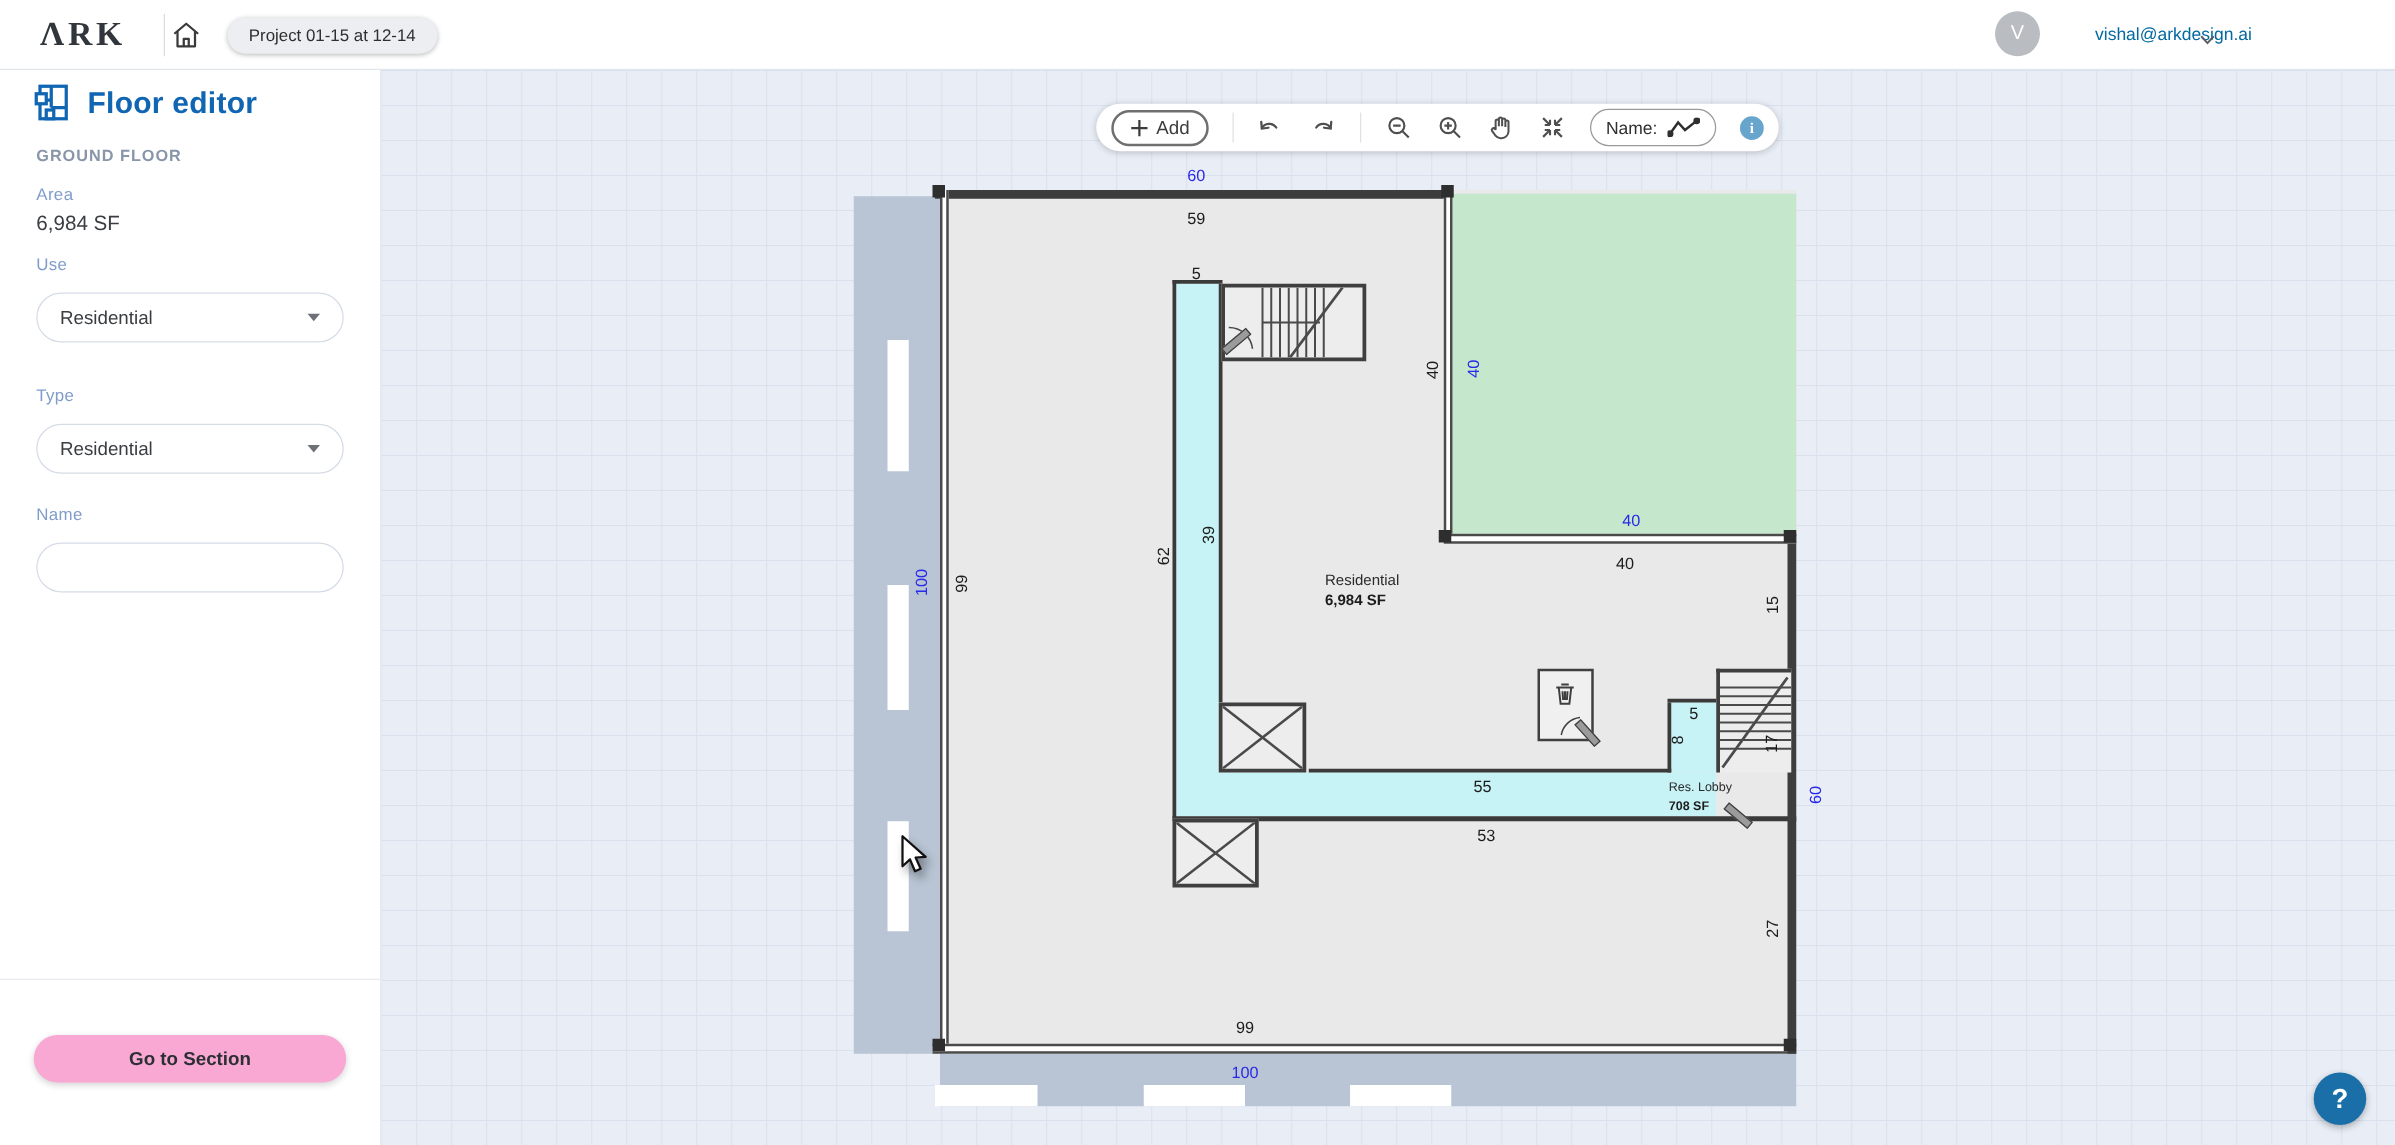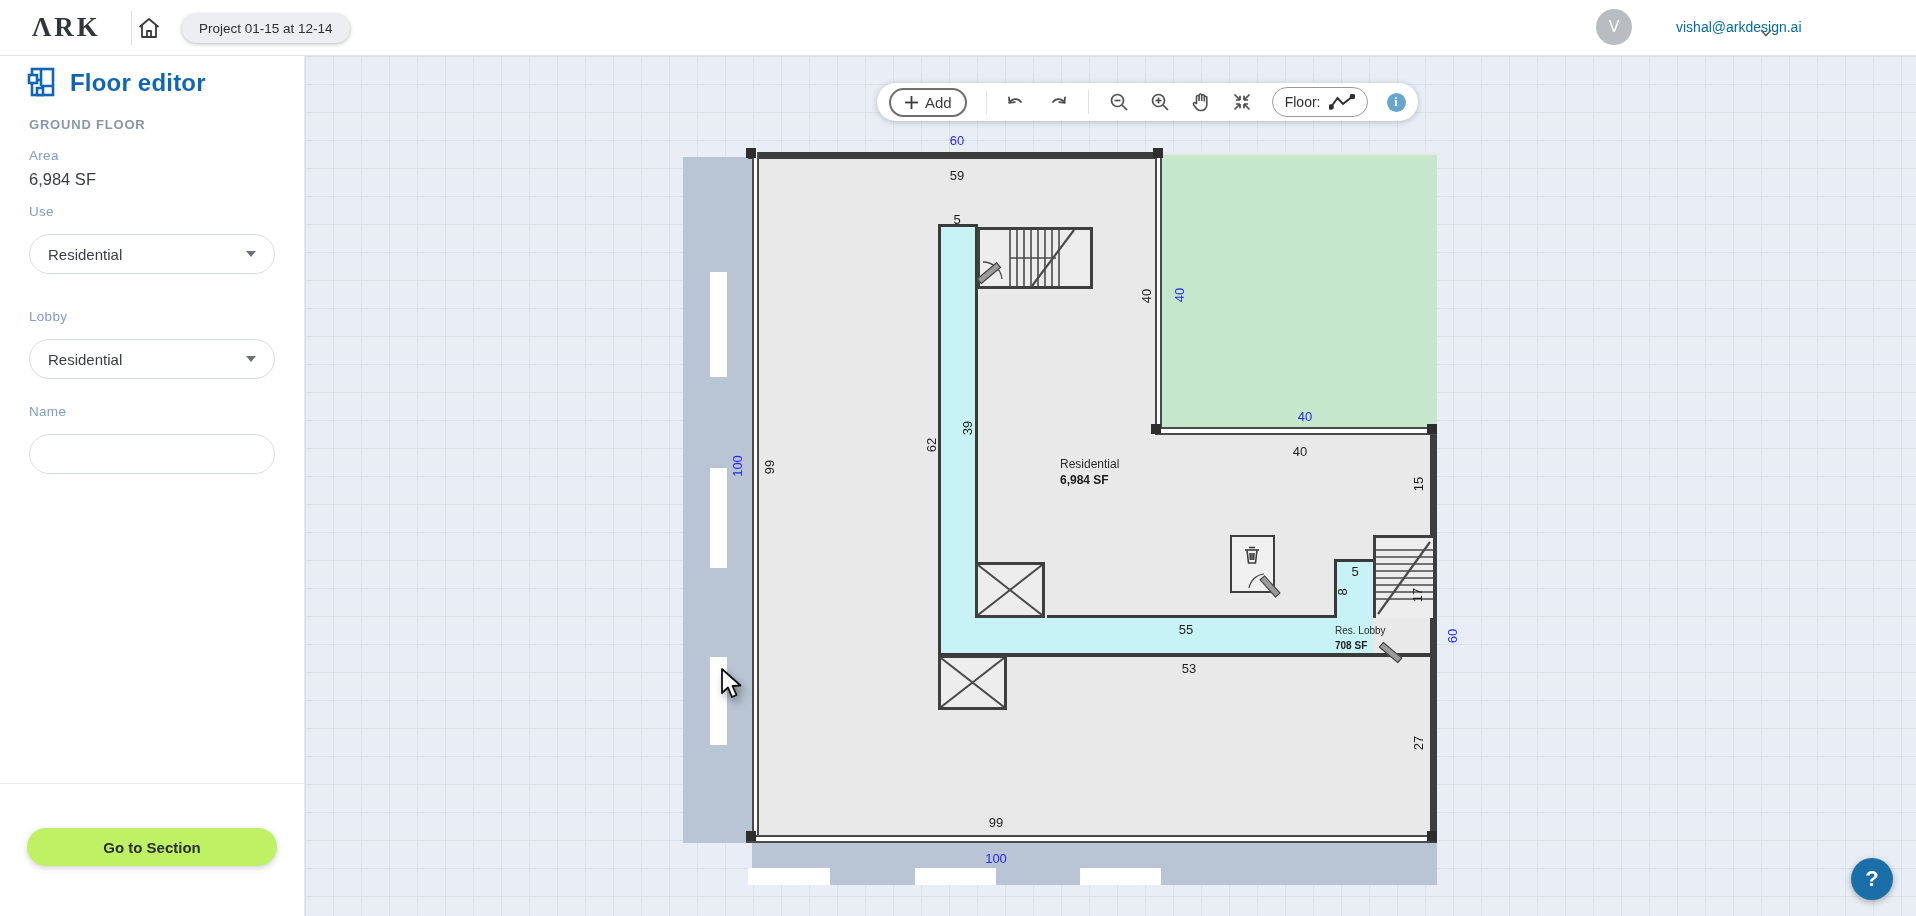--- a/index.html
+++ b/index.html
@@ -19,21 +19,21 @@
   #sidebar { position:absolute; left:0; top:56px; width:305px; height:860px; background:#fff; border-right:1px solid #e4e6ea; z-index:40; }
   .fe-icon { position:absolute; left:27px; top:10px; }
   .fe-title { position:absolute; left:70px; top:13px; font-size:24px; font-weight:bold; color:#1166b3; letter-spacing:.2px; }
   .floor-label { position:absolute; left:29px; top:61px; font-size:13px; font-weight:bold; color:#8996aa; letter-spacing:.8px; }
   .fld-label { position:absolute; left:29px; font-size:13.5px; font-weight:normal; color:#7f9ccb; letter-spacing:.3px; }
   .area-value { position:absolute; left:29px; top:114px; font-size:16.5px; color:#3a3d41; }
   .pill-select { position:absolute; left:29px; width:246px; height:40px; border:1px solid #d6dce6; border-radius:20px; background:#fff; display:flex; align-items:center; padding:0 18px; font-size:15px; color:#3a3d41; cursor:pointer; }
   .pill-select .chev { margin-left:auto; width:0; height:0; border-left:5px solid transparent; border-right:5px solid transparent; border-top:6px solid #6d7177; }
   .pill-input { position:absolute; left:29px; width:246px; height:40px; border:1px solid #d6dce6; border-radius:20px; background:#fff; padding:0 18px; font-size:15px; color:#3a3d41; outline:none; }
   .sidebar-divider { position:absolute; left:0; top:727px; width:100%; height:1px; background:#e8eaed; }
-  .go-section { position:absolute; left:27px; top:772px; width:250px; height:38px; border:none; border-radius:19px; background:#bef264; font-family:inherit; font-size:15px; font-weight:bold; color:#2c2f33; box-shadow:0 2px 6px rgba(0,0,0,.18); cursor:pointer; }
+  .go-section { position:absolute; left:27px; top:772px; width:250px; height:38px; border:none; border-radius:19px; background:#f9a8d4; font-family:inherit; font-size:15px; font-weight:bold; color:#2c2f33; box-shadow:0 2px 6px rgba(0,0,0,.18); cursor:pointer; }
 
   
   #canvas { position:absolute; left:305px; top:56px; width:1611px; height:860px; background-color:#e9eef6;
     background-image:linear-gradient(#d9e1ee 1px, transparent 1px), linear-gradient(90deg, #d9e1ee 1px, transparent 1px);
     background-size:28px 28px; overflow:hidden; }
   .abs { position:absolute; }
 
   .band { background:#b9c5d4; }
   .stripe { background:#fff; }
   .interior { background:#e9e9e9; }
@@ -107,21 +107,21 @@
 
   <div class="fld-label" style="top:92px">Area</div>
   <div class="area-value">6,984 SF</div>
 
   <div class="fld-label" style="top:148px">Use</div>
   <div class="pill-select" style="top:178px">
     <span>Residential</span>
     <span class="chev"></span>
   </div>
 
-  <div class="fld-label" style="top:253px">Lobby</div>
+  <div class="fld-label" style="top:253px">Type</div>
   <div class="pill-select" style="top:283px">
     <span>Residential</span>
     <span class="chev"></span>
   </div>
 
   <div class="fld-label" style="top:348px">Name</div>
   <input class="pill-input" style="top: 378px;" value="">
 
   <div class="sidebar-divider"></div>
   <button class="go-section">Go to Section</button>
@@ -301,21 +301,21 @@
     </div>
     <div class="tb-icon">
       <svg width="20" height="20" viewBox="0 0 20 20" fill="none" stroke="#4f4f4f" stroke-width="1.7">
         <path d="M2.5 2.5 L8 8 M8 8 H3.8 M8 8 V3.8"></path>
           <path d="M17.5 2.5 L12 8 M12 8 h4.2 M12 8 V3.8"></path>
         <path d="M2.5 17.5 L8 12 M8 12 H3.8 M8 12 v4.2"></path>
           <path d="M17.5 17.5 L12 12 M12 12 h4.2 M12 12 v4.2"></path>
       </svg>
     </div>
     <div class="area-pill">
-      <span>Floor:</span>
+      <span>Name:</span>
       <svg width="26" height="16" viewBox="0 0 26 16" fill="none" stroke="#2f2f2f" stroke-width="2">
         <polyline points="2,13 8.5,4 14,10 23.5,2.5"></polyline>
           <circle cx="2" cy="13" r="1.8" fill="#2f2f2f"></circle>
           <circle cx="23.5" cy="2.5" r="1.8" fill="#2f2f2f"></circle>
       </svg>
     </div>
     <div class="info-dot">i</div>
   </div>
 
   <div id="cursor">

